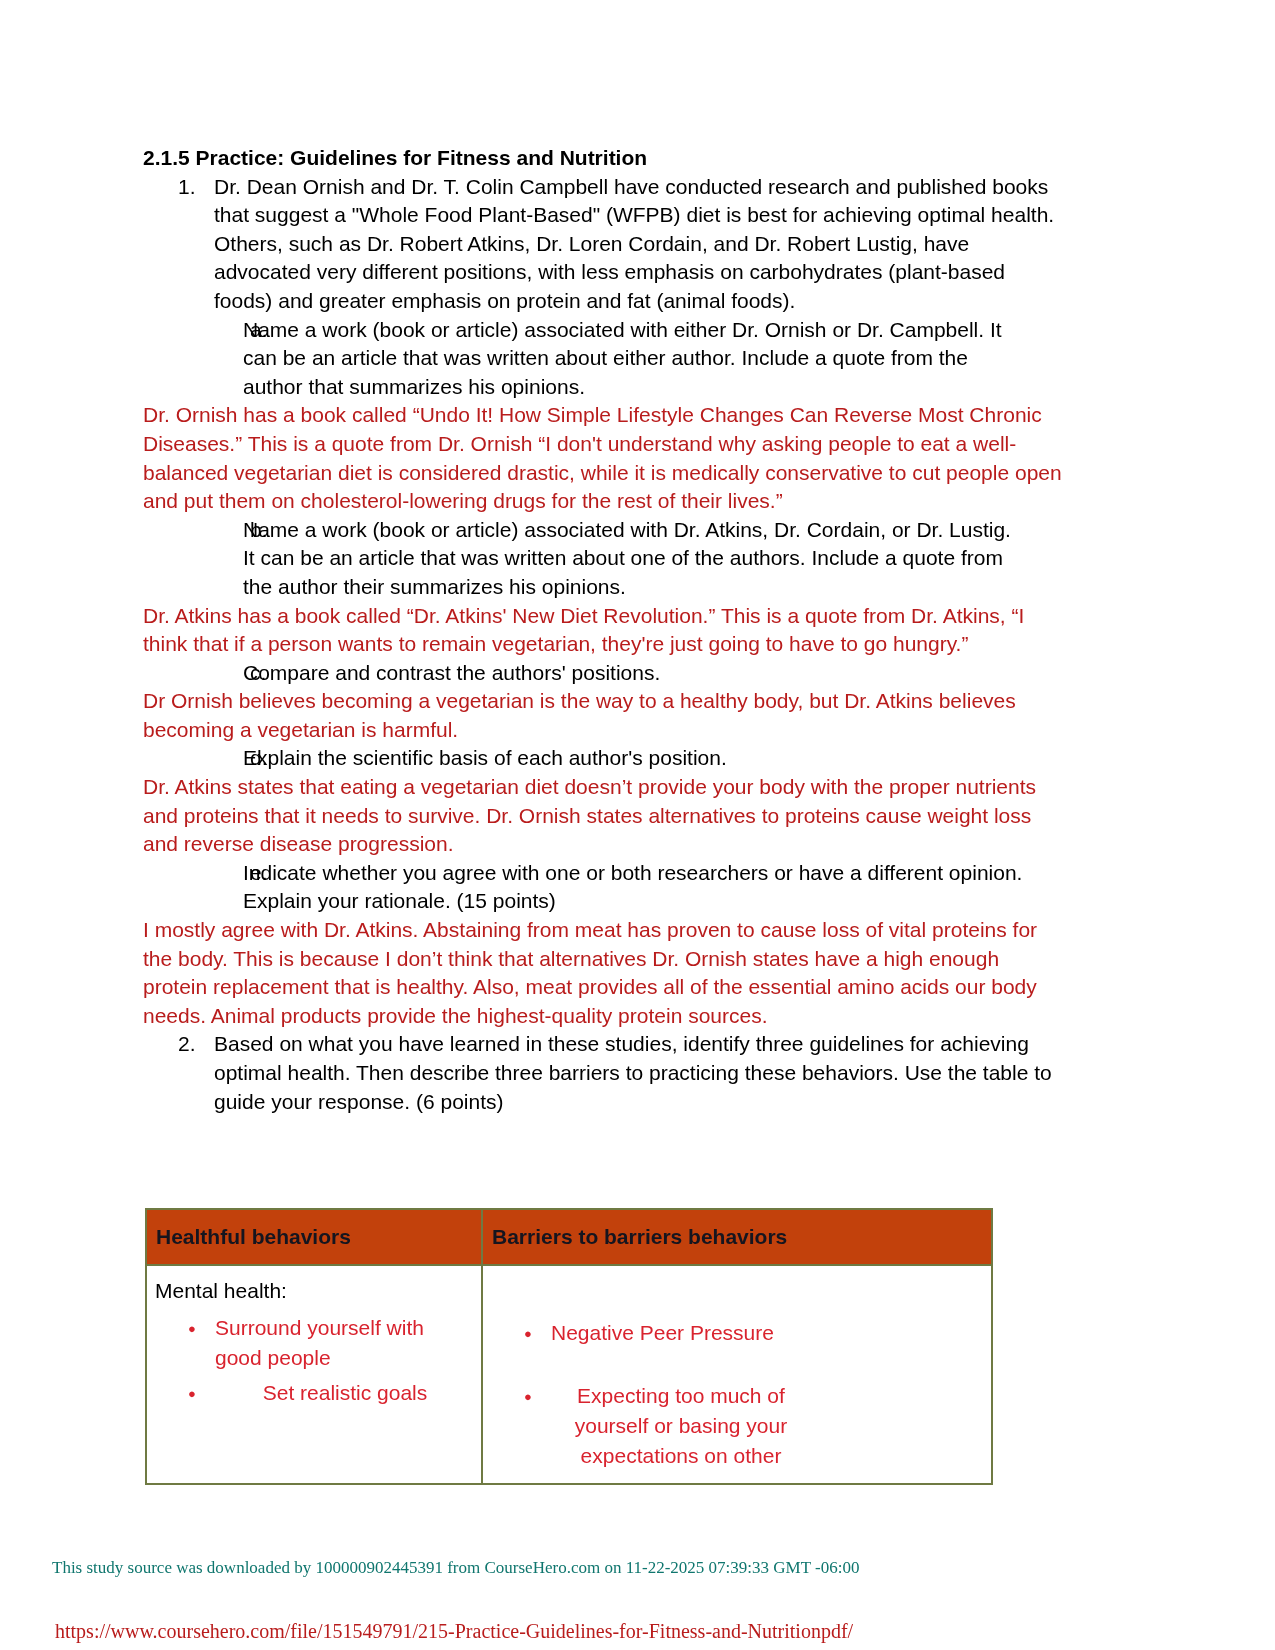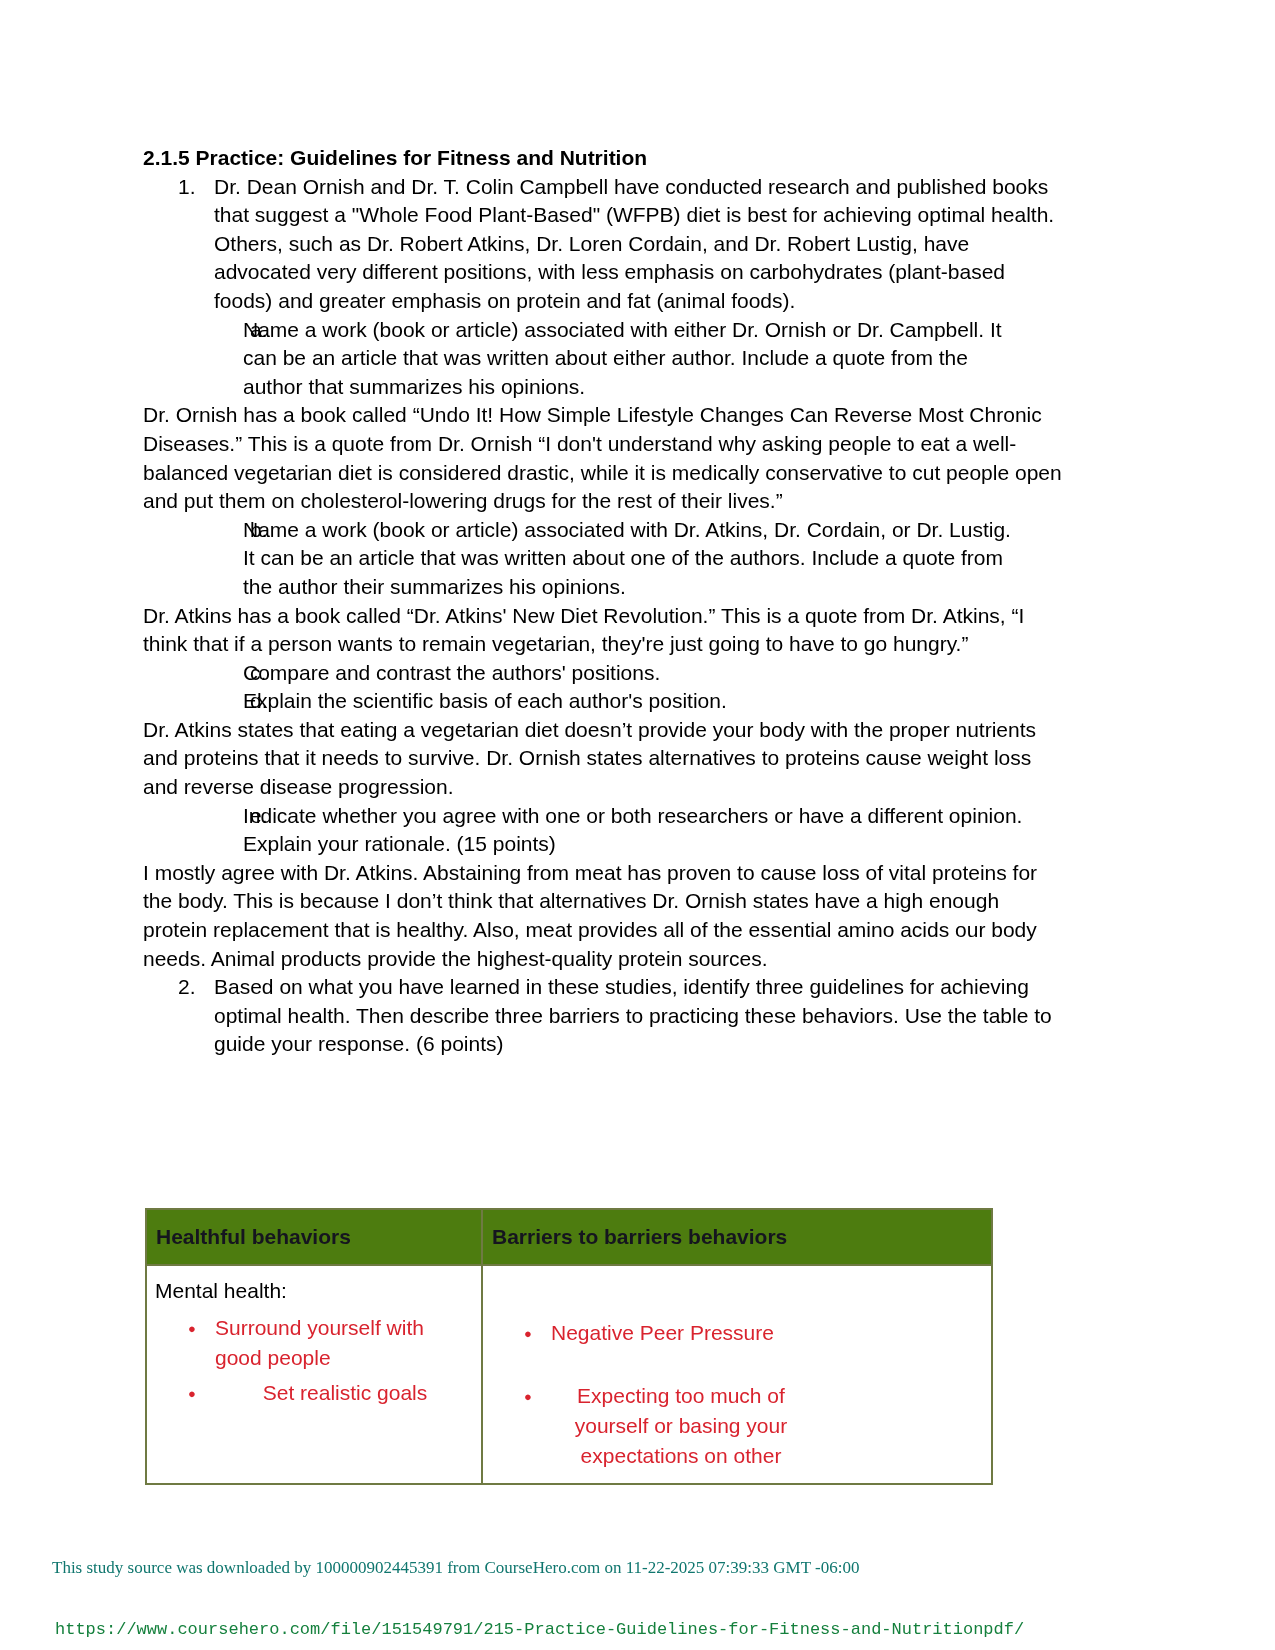--- a/index.html
+++ b/index.html
@@ -46,41 +46,41 @@
   .part .letter {
     position: absolute;
     left: 107px;
     top: 0;
   }
   .part .ptext {
     margin-left: 100px;
     width: 781px;
   }
   .answer {
-    color: #000000;
+    color: #b91c1c;
     width: 925px;
   }
   
   .behaviors-table {
     position: absolute;
     left: 145px;
     top: 1208px;
     border-collapse: collapse;
     table-layout: fixed;
     font-size: 21px;
     line-height: 30px;
   }
   .behaviors-table td {
     border: 2px solid #6f7a43;
     vertical-align: top;
   }
   .col-left  { width: 256px; }
   .col-right { width: 493px; }
   .behaviors-table .hdr {
-    background: #4d7c0f;
+    background: #c2410c;
     font-weight: bold;
     color: #15151f;
     height: 54px;
     vertical-align: middle;
     padding: 0 6px 0 9px;
   }
   .behaviors-table .body-cell {
     height: 207px;
     padding: 10px 6px 0 8px;
     margin-top: 40px;
@@ -114,23 +114,23 @@
     top: 1558px;
     font-family: "Liberation Serif", serif;
     font-size: 17px;
     color: #0f766e;
     white-space: nowrap;
   }
   .footer-url {
     position: absolute;
     left: 55px;
     top: 1620px;
-    font-family: Liberation Mono, monospace;
-    font-size: 17px;
-    color: #15803d;
+    font-family: Liberation Serif, serif;
+    font-size: 20px;
+    color: #b91c1c;
     text-decoration: none;
     white-space: nowrap;
   }
 </style>
 </head>
 <body>
 
 <div class="content">
 
   <div class="doc-title">2.1.5 Practice: Guidelines for Fitness and Nutrition</div>
@@ -149,20 +149,21 @@
   <div class="part">
     <span class="letter">b.</span>
     <div class="ptext">Name a work (book or article) associated with Dr. Atkins, Dr. Cordain, or Dr. Lustig. It can be an article that was written about one of the authors. Include a quote from the author their summarizes his opinions.</div>
   </div>
   <div class="answer">Dr. Atkins has a book called “Dr. Atkins' New Diet Revolution.” This is a quote from Dr. Atkins, “I think that if a person wants to remain vegetarian, they're just going to have to go hungry.”</div>
 
   <div class="part">
     <span class="letter">c.</span>
     <div class="ptext">Compare and contrast the authors' positions.</div>
   </div>
+  <div class="answer">Dr Ornish believes becoming a vegetarian is the way to a healthy body, but Dr. Atkins believes becoming a vegetarian is harmful.</div>
 
   <div class="part">
     <span class="letter">d.</span>
     <div class="ptext">Explain the scientific basis of each author's position.</div>
   </div>
   <div class="answer">Dr. Atkins states that eating a vegetarian diet doesn’t provide your body with the proper nutrients and proteins that it needs to survive. Dr. Ornish states alternatives to proteins cause weight loss and reverse disease progression.</div>
 
   <div class="part">
     <span class="letter">e.</span>
     <div class="ptext">Indicate whether you agree with one or both researchers or have a different opinion. Explain your rationale. (15 points)</div>

